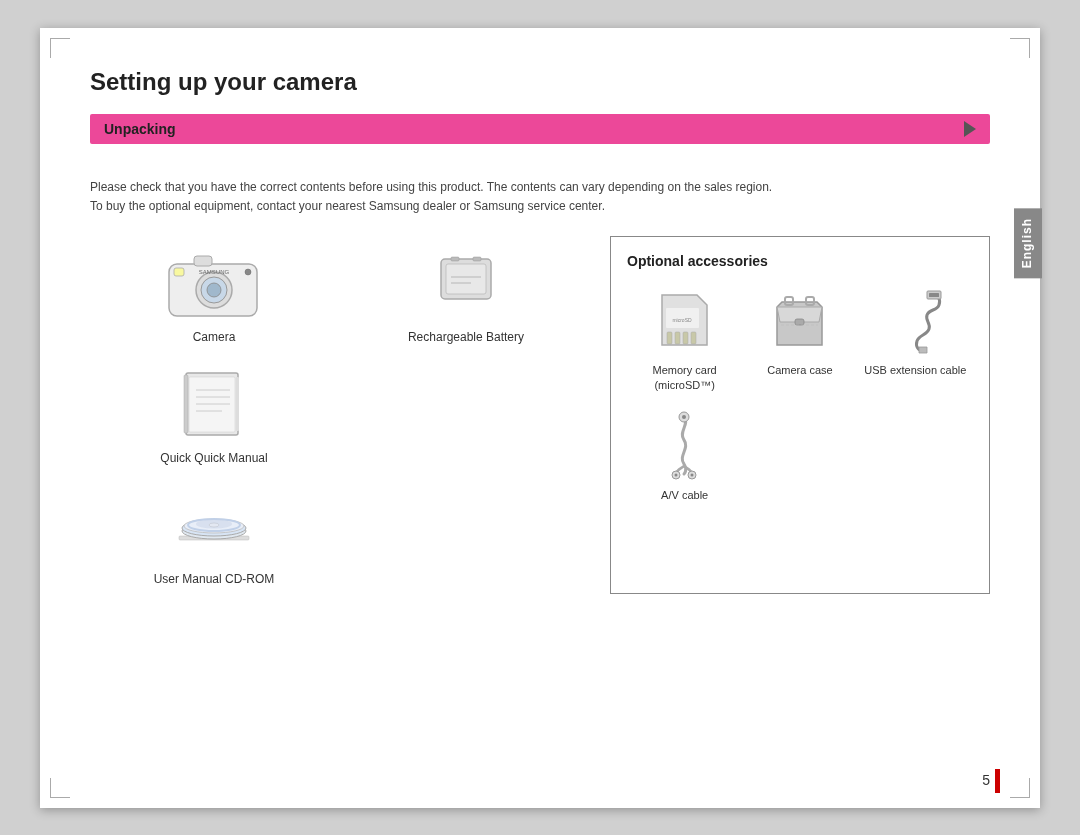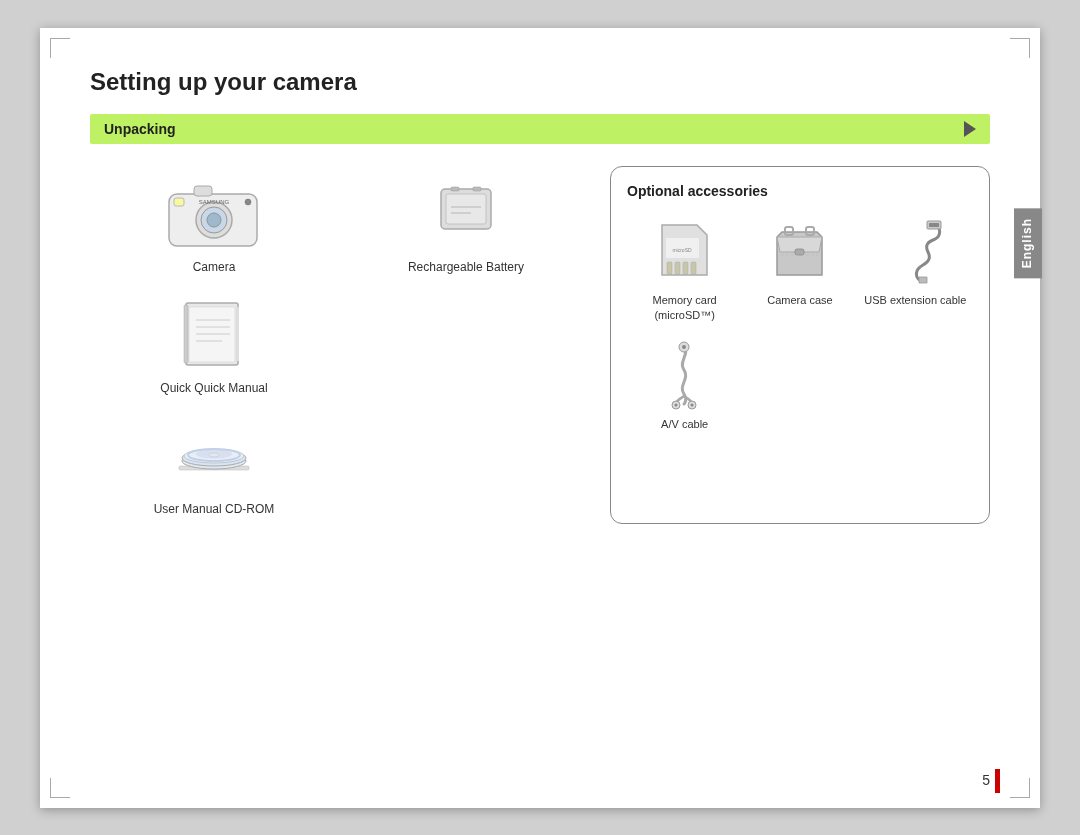--- a/index.html
+++ b/index.html
@@ -70,26 +70,26 @@
 
     h1 {
       font-size: 24px;
       font-weight: bold;
       color: #222;
       margin-bottom: 18px;
       font-family: Arial, sans-serif;
     }
 
     .unpacking-bar {
-      background: #bef264;
+      background: #ec4899;
       padding: 7px 14px;
       display: flex;
       align-items: center;
       justify-content: space-between;
-      margin-bottom: 22px;
+      margin-bottom: 34px;
       border-radius: 2px;
     }
     .unpacking-bar span {
       font-size: 14px;
       font-weight: bold;
       color: #222;
     }
     .arrow-right {
       width: 0;
       height: 0;
@@ -140,21 +140,21 @@
     .item-label {
       font-size: 12px;
       color: #333;
       text-align: center;
     }
 
     
     .optional-box {
       width: 380px;
       border: 1px solid #888;
-      border-radius: 12px;
+      border-radius: 0;
       padding: 16px;
     }
 
     .optional-title {
       font-size: 14px;
       font-weight: bold;
       color: #222;
       margin-bottom: 16px;
     }
 
@@ -206,20 +206,24 @@
   <div class="page-number-accent"></div>
   <div class="page-number">5</div>
 
   <h1>Setting up your camera</h1>
 
   <div class="unpacking-bar">
     <span>Unpacking</span>
     <div class="arrow-right"></div>
   </div>
 
+  <p class="description">
+    <span>Please check that you have the correct contents before using this product. The contents can vary depending on the sales region.</span><br>
+    <span>To buy the optional equipment, contact your nearest Samsung dealer or Samsung service center.</span>
+  </p>
 
   <div class="content-area">
 
     <div class="included-items">
       <div class="items-grid">
 
         <div class="item-cell">
           <div class="item-icon">
             <svg width="100" height="75" viewBox="0 0 100 75">
 

